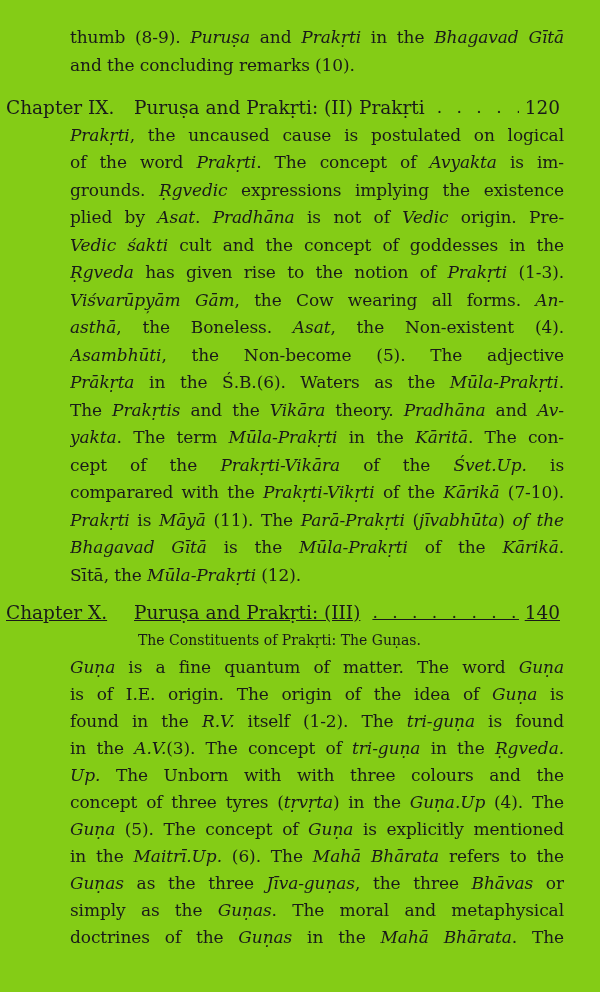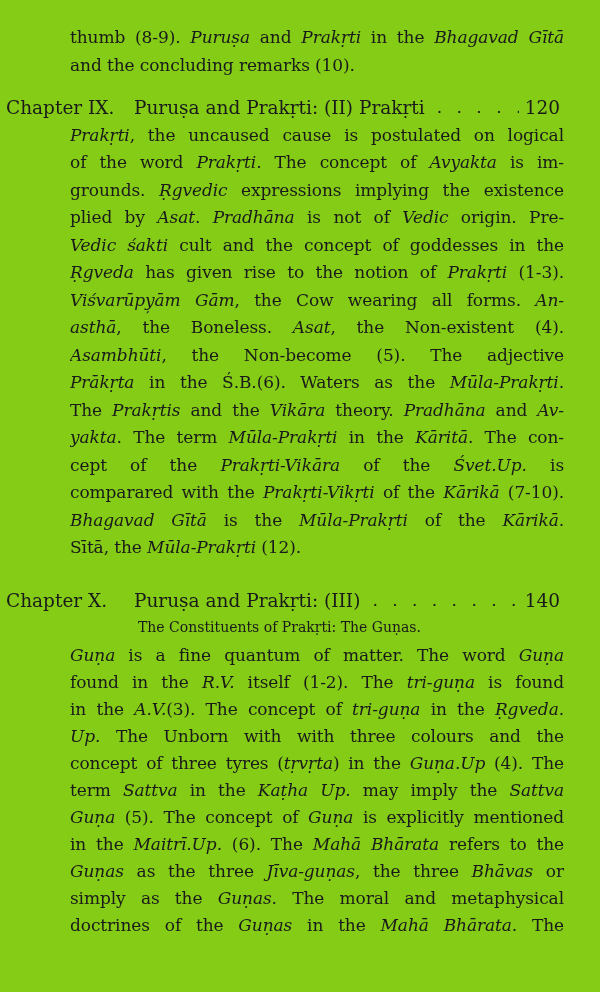--- a/index.html
+++ b/index.html
@@ -27,21 +27,21 @@
   .body10 .line{line-height:27px;height:27px;}
   .heading{
     display:flex;
     align-items:flex-start;
     font-size:18.5px;
     line-height:27.5px;
     height:27.5px;
     margin:15px 40px 0 6px;
     white-space:nowrap;
   }
-  .heading.h10{margin-top:25px;}
+  .heading.h10{margin-top:10px;text-decoration:underline;}
   .chlabel{flex:none;width:128px;}
   .chtitle{flex:none;}
   .leader{
     flex:1 1 auto;
     overflow:hidden;
     font-size:17px;
     letter-spacing:3px;
     word-spacing:3px;
     padding-left:12px;
     min-width:0;
@@ -81,40 +81,41 @@
       <div class="line"><i>Vedic śakti</i> cult and the concept of goddesses in the</div>
       <div class="line"><i>Ṛgveda</i> has given rise to the notion of <i>Prakṛti</i> (1-3).</div>
       <div class="line"><i>Viśvarūpy̦ām Gām</i>, the Cow wearing all forms. <i>An-</i></div>
       <div class="line"><i>asthā</i>, the Boneless. <i>Asat</i>, the Non-existent (4).</div>
       <div class="line"><i>Asambhūti</i>, the Non-become (5). The adjective</div>
       <div class="line"><i>Prākṛta</i> in the Ś.B.(6). Waters as the <i>Mūla-Prakṛti</i>.</div>
       <div class="line">The <i>Prakṛtis</i> and the <i>Vikāra</i> theory. <i>Pradhāna</i> and <i>Av-</i></div>
       <div class="line"><i>yakta</i>. The term <i>Mūla-Prakṛti</i> in the <i>Kāritā</i>. The con-</div>
       <div class="line">cept of the <i>Prakṛti-Vikāra</i> of the <i>Śvet.Up.</i> is</div>
       <div class="line">comparared with the <i>Prakṛti-Vikṛti</i> of the <i>Kārikā</i> (7-10).</div>
+      <div class="line"><i>Prakṛti</i> is <i>Māyā</i> (11). The <i>Parā-Prakṛti</i> (<i>jīvabhūta</i>) <i>of the</i></div>
       <div class="line"><i>Bhagavad Gītā</i> is the <i>Mūla-Prakṛti</i> of the <i>Kārikā</i>.</div>
       <div class="line last">Sītā, the <i>Mūla-Prakṛti</i> (12).</div>
     </div>
 
   <div class="heading h10">
     <span class="chlabel">Chapter X.</span>
     <span class="chtitle">Puruṣa and Prakṛti: (III)</span>
     <span class="leader">. . . . . . . . . . .</span>
     <span class="pagenum">140</span>
   </div>
 
   <div class="subtitle">The Constituents of Prakṛti: The Guṇas.</div>
 
   <div class="para body10">
       <div class="line"><i>Guṇa</i> is a fine quantum of matter. The word <i>Guṇa</i></div>
+      <div class="line">is of I.E. origin. The origin of the idea of <i>Guṇa</i> is</div>
       <div class="line">found in the <i>R.V.</i> itself (1-2). The <i>tri-guṇa</i> is found</div>
       <div class="line">in the <i>A.V.</i>(3). The concept of <i>tri-guṇa</i> in the <i>Ṛgveda.</i></div>
       <div class="line"><i>Up.</i> The Unborn with with three colours and the</div>
       <div class="line">concept of three tyres (<i>tṛvṛta</i>) in the <i>Guṇa.Up</i> (4). The</div>
-      <div class="line">term <i>Sattva</i> in the <i>Kaṭha Up.</i> may imply the <i>Sattva</i></div>
       <div class="line"><i>Guṇa</i> (5). The concept of <i>Guṇa</i> is explicitly mentioned</div>
       <div class="line">in the <i>Maitrī.Up.</i> (6). The <i>Mahā Bhārata</i> refers to the</div>
       <div class="line"><i>Guṇas</i> as the three <i>Jīva-guṇas</i>, the three <i>Bhāvas</i> or</div>
       <div class="line">simply as the <i>Guṇas</i>. The moral and metaphysical</div>
       <div class="line">doctrines of the <i>Guṇas</i> in the <i>Mahā Bhārata</i>. The</div>
     </div>
 
 </div>
 
 </body></html>

